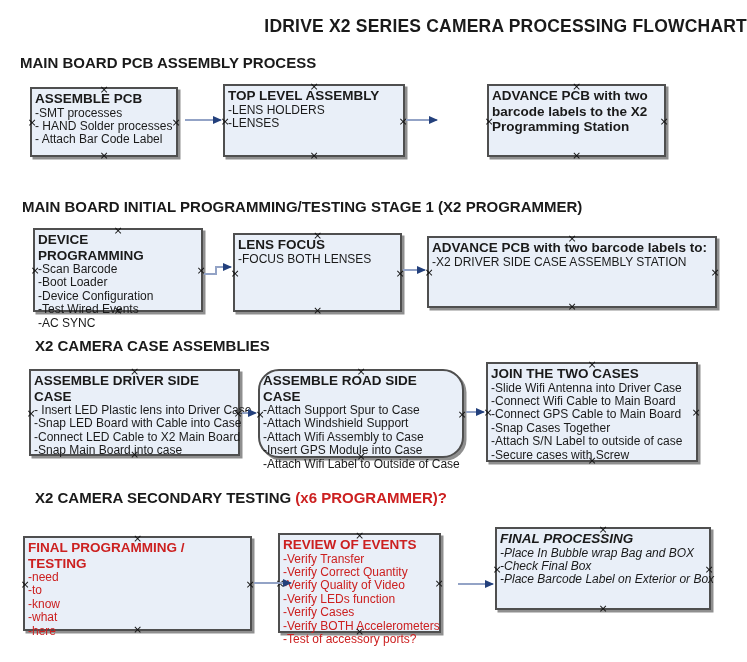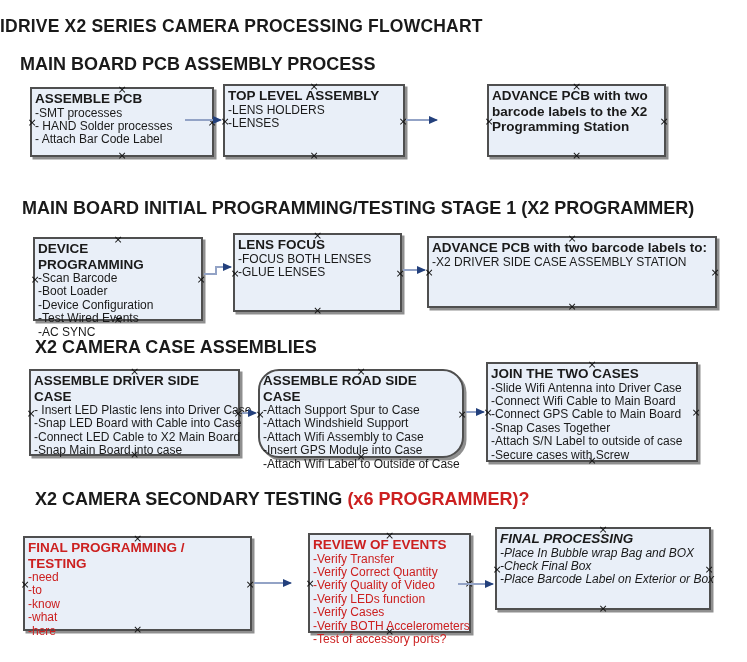--- a/index.html
+++ b/index.html
@@ -2,25 +2,25 @@
 <html><head>
 <meta charset="utf-8">
 <style>
   html,body{margin:0;padding:0;background:#ffffff;}
   #canvas{
     position:relative;width:747px;height:662px;background:#ffffff;
     font-family:"Liberation Sans","DejaVu Sans",sans-serif;color:#1a1a1a;
     overflow:hidden;
   }
   .page-title{
-    position:absolute;left:0;top:16px;width:747px;text-align:left;
+    position:absolute;left:0;top:16px;width:747px;text-align:right;
     font-size:17.5px;font-weight:bold;letter-spacing:0.2px;
   }
   .section-heading{
-    position:absolute;font-size:18px;font-weight:bold;white-space:nowrap;
+    position:absolute;font-size:15px;font-weight:bold;white-space:nowrap;
   }
   .section-heading .red-part{color:#cc2020;}
   .box{
     position:absolute;box-sizing:border-box;
     background:#e9eff8;border:2px solid #4f4f4f;
     box-shadow:2.5px 2.5px 0 0 #8f8f8f;
     padding:2px 4px 2px 3px;overflow:visible;
   }
   .box-title{font-size:13.5px;font-weight:bold;line-height:15.5px;white-space:normal;}
   .box-item{font-size:12px;line-height:13.4px;white-space:nowrap;}
@@ -35,21 +35,21 @@
 </style>
 </head>
 <body>
 
 <div id="canvas">
 
   <div class="page-title">IDRIVE X2  SERIES CAMERA PROCESSING FLOWCHART</div>
 
   <div class="section-heading" style="left:20px;top:54px;">MAIN BOARD PCB ASSEMBLY PROCESS</div>
 
-  <div class="box" style="left:30px;top:87px;width:184px;height:70px;">
+  <div class="box" style="left:30px;top:87px;width:148px;height:70px;">
     <div class="box-title">ASSEMBLE PCB</div>
     <div class="box-item">-SMT processes</div>
     <div class="box-item">- HAND Solder processes</div>
     <div class="box-item">- Attach Bar Code Label</div>
   <span class="handle" style="left: 50%; top: 0px;">×</span>
       <span class="handle" style="left: 50%; top: 100%;">×</span>
       <span class="handle" style="left: 0px; top: 50%;">×</span>
       <span class="handle" style="left: 100%; top: 50%;">×</span>
     </div>
 
@@ -66,37 +66,36 @@
   <div class="box" style="left:439px;top:84px;width:179px;height:73px;margin-left:48px;">
     <div class="box-title">ADVANCE PCB with two barcode labels to the  X2 Programming Station</div>
   <span class="handle" style="left: 50%; top: 0px;">×</span>
       <span class="handle" style="left: 50%; top: 100%;">×</span>
       <span class="handle" style="left: 0px; top: 50%;">×</span>
       <span class="handle" style="left: 100%; top: 50%;">×</span>
     </div>
 
   <div class="section-heading" style="left:22px;top:198px;">MAIN BOARD INITIAL PROGRAMMING/TESTING STAGE 1 (X2 PROGRAMMER)</div>
 
-  <div class="box" style="left:33px;top:228px;width:170px;height:84px;margin-top:9px;">
+  <div class="box" style="left:33px;top:228px;width:170px;height:84px;">
     <div class="box-title">DEVICE PROGRAMMING</div>
     <div class="box-item">-Scan Barcode</div>
     <div class="box-item">-Boot Loader</div>
     <div class="box-item">-Device Configuration</div>
     <div class="box-item">-Test Wired Events</div>
     <div class="box-item">-AC SYNC</div>
   <span class="handle" style="left: 50%; top: 0px;">×</span>
       <span class="handle" style="left: 50%; top: 100%;">×</span>
       <span class="handle" style="left: 0px; top: 50%;">×</span>
       <span class="handle" style="left: 100%; top: 50%;">×</span>
     </div>
 
   <div class="box" style="left:233px;top:233px;width:169px;height:79px;">
     <div class="box-title">LENS FOCUS</div>
     <div class="box-item">-FOCUS BOTH LENSES</div>
-    <div class="box-item">-GLUE LENSES</div>
   <span class="handle" style="left: 50%; top: 0px;">×</span>
       <span class="handle" style="left: 50%; top: 100%;">×</span>
       <span class="handle" style="left: 0px; top: 50%;">×</span>
       <span class="handle" style="left: 100%; top: 50%;">×</span>
     </div>
 
   <div class="box" style="left:427px;top:236px;width:290px;height:72px;">
     <div class="box-title">ADVANCE PCB with two barcode labels to:</div>
     <div class="box-item">-X2 DRIVER  SIDE  CASE  ASSEMBLY STATION</div>
   <span class="handle" style="left: 50%; top: 0px;">×</span>
@@ -154,21 +153,21 @@
     <div class="box-item">-to</div>
     <div class="box-item">-know</div>
     <div class="box-item">-what</div>
     <div class="box-item">-here</div>
   <span class="handle" style="left: 50%; top: 0px;">×</span>
       <span class="handle" style="left: 50%; top: 100%;">×</span>
       <span class="handle" style="left: 0px; top: 50%;">×</span>
       <span class="handle" style="left: 100%; top: 50%;">×</span>
     </div>
 
-  <div class="box red-text" style="left:308px;top:533px;width:163px;height:100px;">
+  <div class="box red-text" style="left:278px;top:533px;width:163px;height:100px;">
     <div class="box-title">REVIEW OF EVENTS</div>
     <div class="box-item">-Verify Transfer</div>
     <div class="box-item">-Verify Correct Quantity</div>
     <div class="box-item">-Verify Quality of Video</div>
     <div class="box-item">-Verify LEDs function</div>
     <div class="box-item">-Verify Cases</div>
     <div class="box-item">-Verify BOTH Accelerometers</div>
     <div class="box-item">-Test of accessory ports?</div>
   <span class="handle" style="left: 50%; top: 0px;">×</span>
       <span class="handle" style="left: 50%; top: 100%;">×</span>

